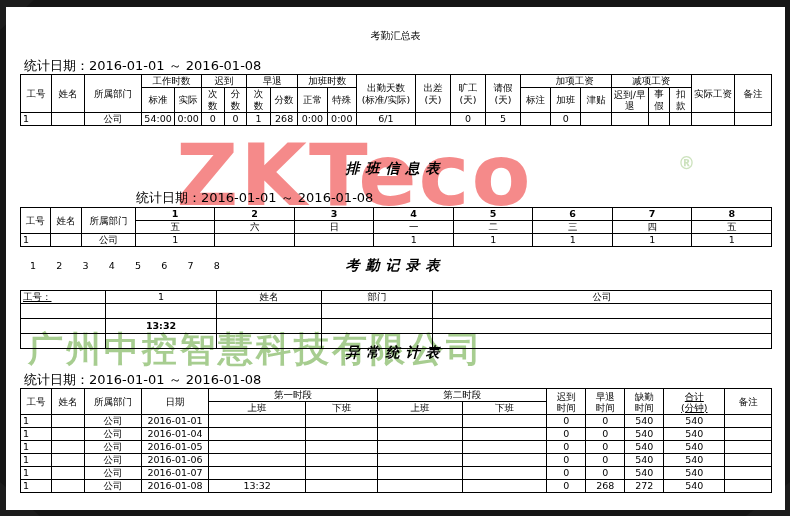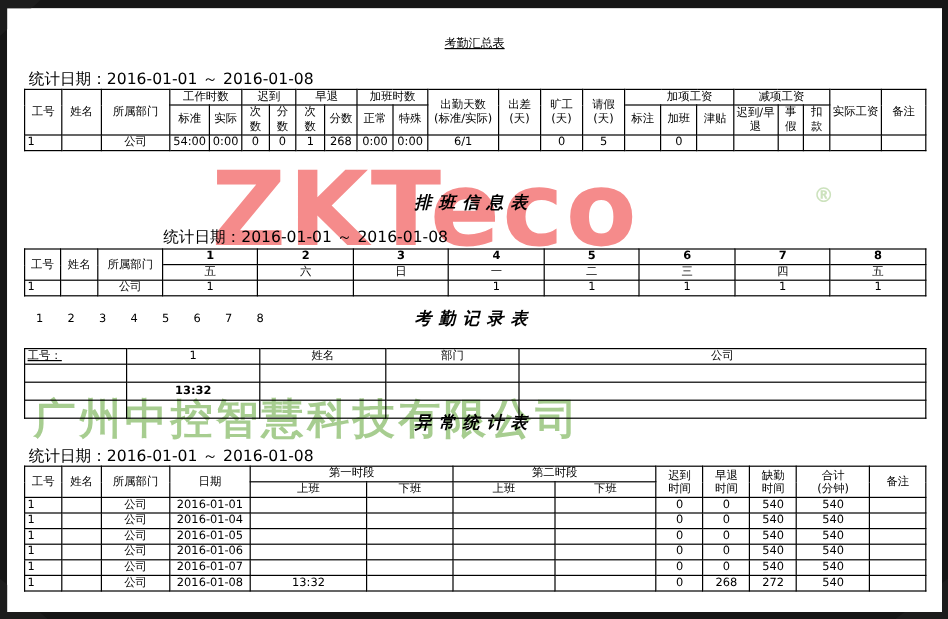--- a/index.html
+++ b/index.html
@@ -58,21 +58,21 @@
   <div class="corner-tl"></div>
   <div class="corner-bl"></div>
   <div class="corner-br"></div>
 
   <div class="sheet">
 
     <div class="wm wm-zk">ZKTeco</div>
     <div class="wm wm-reg">®</div>
     <div class="wm wm-cn">广州中控智慧科技有限公司</div>
 
-    <div style="position:absolute;left:0;top:22px;width:779px;text-align:center;text-decoration:underline;">考勤汇总表</div>
+    <div style="position:absolute;left:0;top:22px;width:779px;text-align:center;">考勤汇总表</div>
 
     <div style="position:absolute;left:18px;top:50px;" class="meta">
       <span>统计日期：</span><span>2016-01-01 ～ 2016-01-08</span>
     </div>
 
     <table class="grid" style="position:absolute;left:14px;top:67px;width:752px;">
       <tbody>
           <tr>
         <td rowspan="2" style="width:26px;">工号</td>
         <td rowspan="2" style="width:28px;">姓名</td>
@@ -249,21 +249,21 @@
         <td rowspan="2" style="width:52px;">所属部门</td>
         <td rowspan="2" style="width:62px;">日期</td>
         <td colspan="2" style="width:82px;">第一时段</td>
         <td colspan="2" style="width:82px;">第二时段</td>
         <td rowspan="2" style="width:34px;white-space:pre-line;line-height:11px;">迟到
 时间</td>
         <td rowspan="2" style="width:34px;white-space:pre-line;line-height:11px;">早退
 时间</td>
         <td rowspan="2" style="width:34px;white-space:pre-line;line-height:11px;">缺勤
 时间</td>
-        <td rowspan="2" style="width:56px;white-space:pre-line;line-height:11px;">合计
+        <td rowspan="2" style="width:56px;white-space:pre-line;line-height:11px;text-decoration:underline;">合计
 (分钟)</td>
         <td rowspan="2">备注</td>
       </tr>
       <tr>
         <td>上班</td>
         <td>下班</td>
         <td>上班</td>
         <td>下班</td>
       </tr>
 

